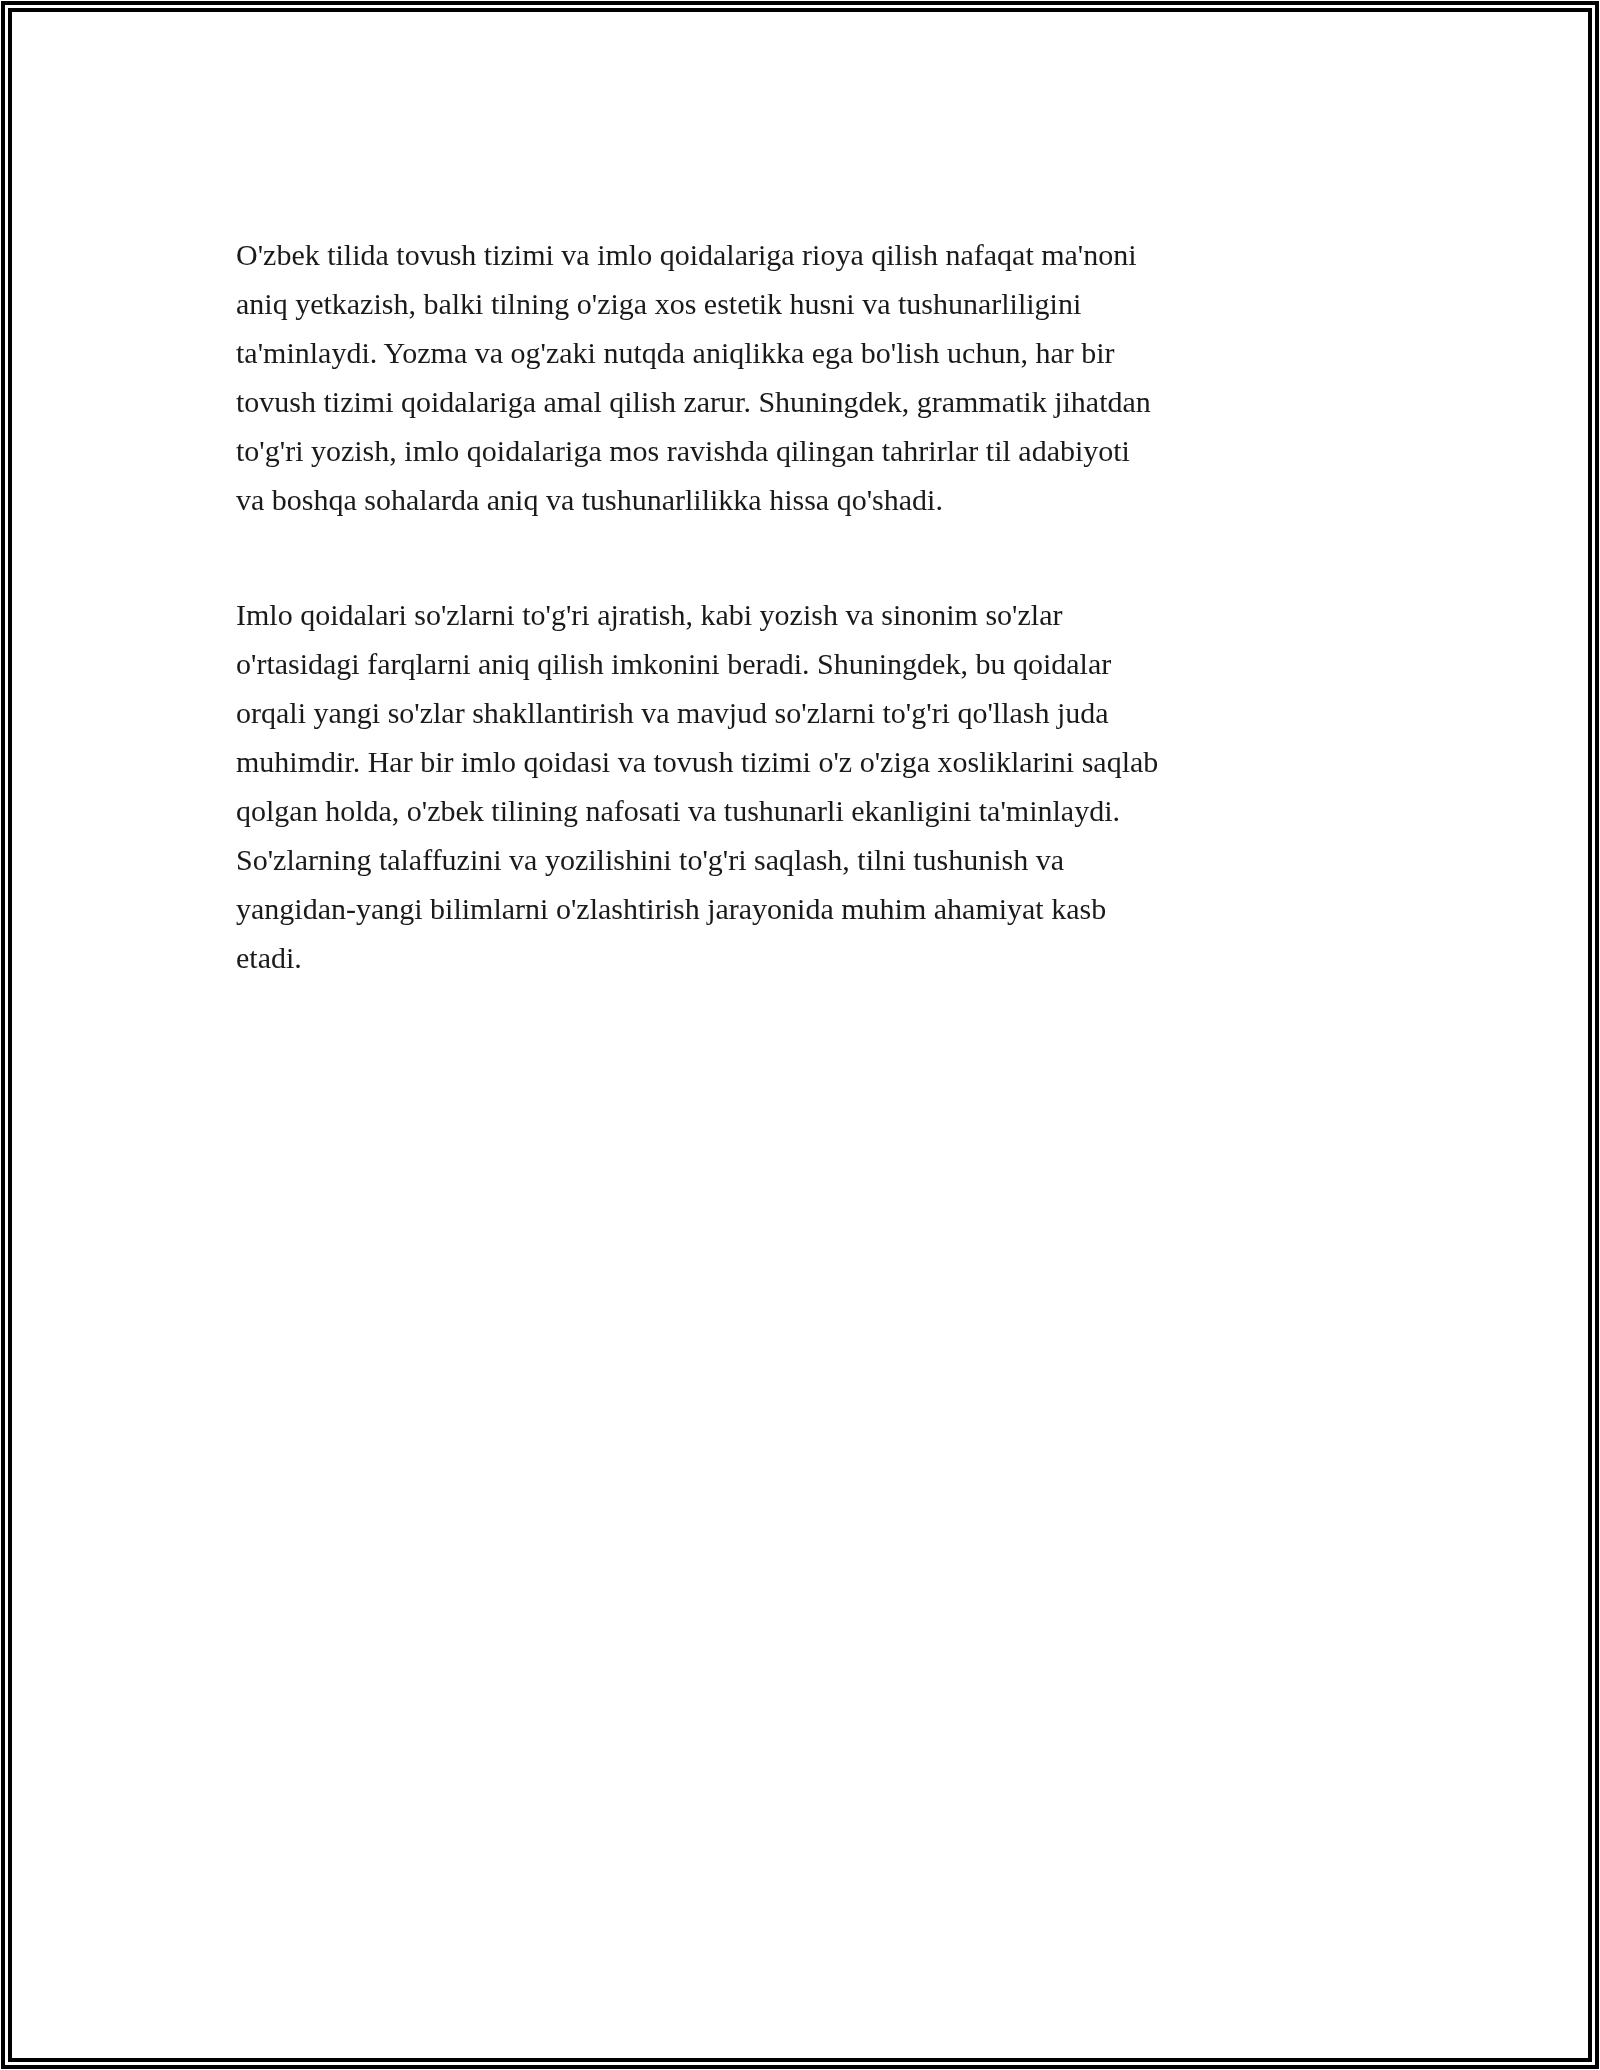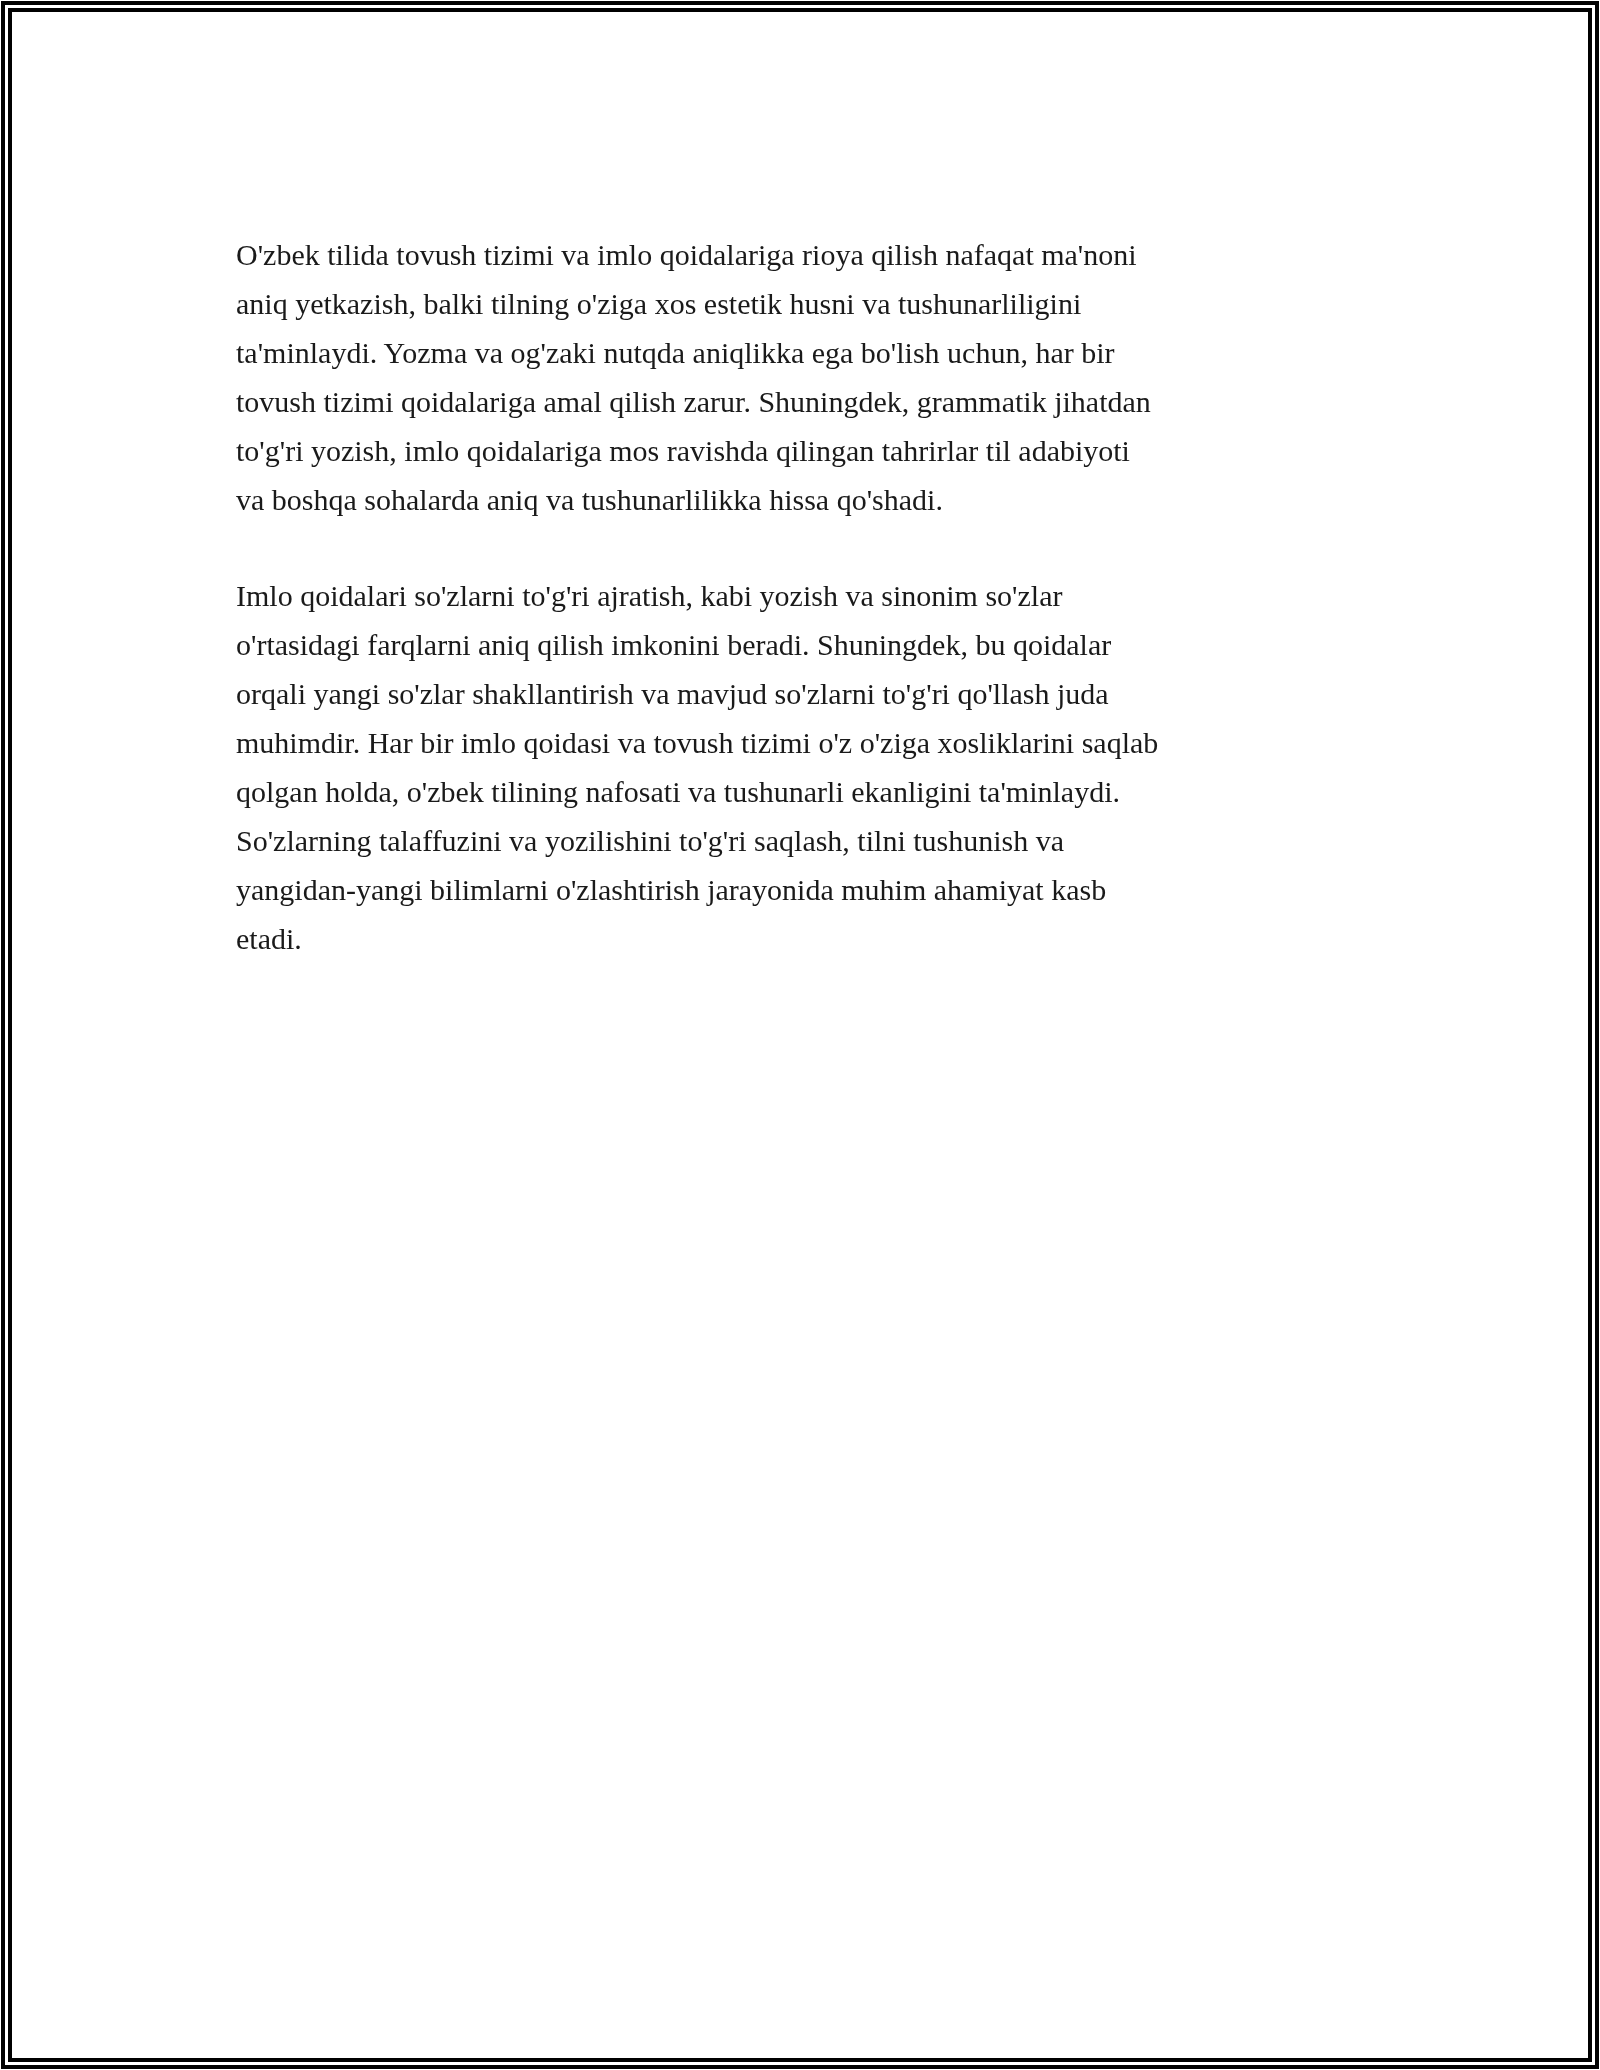--- a/index.html
+++ b/index.html
@@ -37,21 +37,21 @@
       font-size: 30px;
       line-height: 49px;
       color: #1a1a1a;
       text-align: left;
     }
     .para {
       margin: 0;
       white-space: pre-line;
     }
     .para + .para {
-      margin-top: 47px;
+      margin-top: 66px;
     }
   </style>
 </head>
 <body>
 
 <div class="page">
   <div class="frame-outer"></div>
   <div class="frame-inner"></div>
   <div class="content">
     <p class="para">O'zbek tilida tovush tizimi va imlo qoidalariga rioya qilish nafaqat ma'noni

